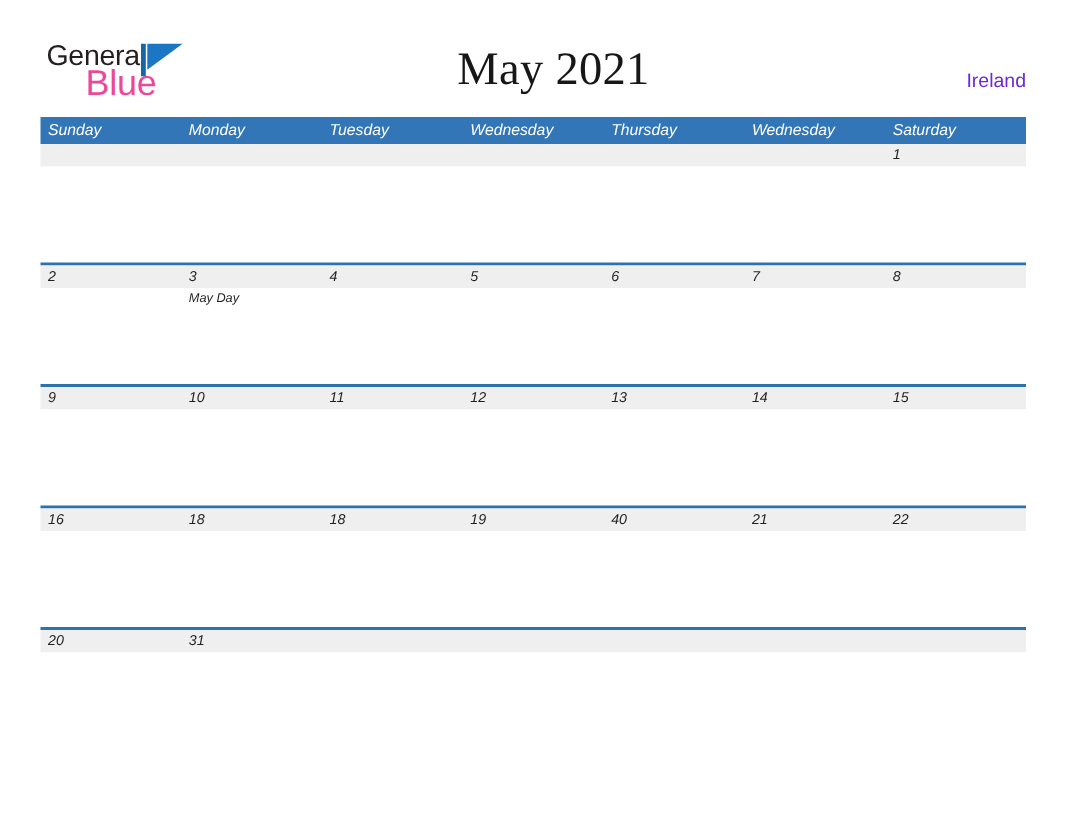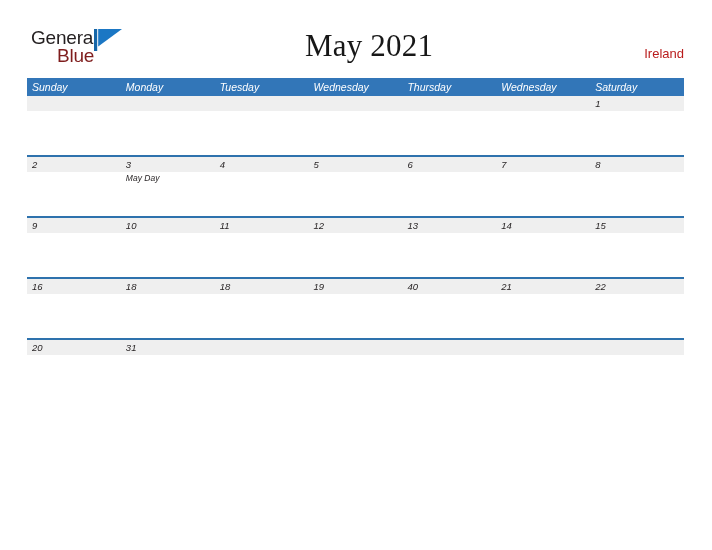--- a/index.html
+++ b/index.html
@@ -47,23 +47,23 @@
     font-size: 19px;
     letter-spacing: -0.2px;
     color: #231f20;
     font-family: "Liberation Sans", sans-serif;
     line-height: 20px;
   }
   .logo-blue {
     position: absolute;
     left: 26px;
     top: 18px;
-    font-size: 19px;
+    font-size: 24px;
     letter-spacing: -0.2px;
-    color: #7f1d1d;
+    color: #ec4899;
     font-family: "Liberation Sans", sans-serif;
     line-height: 20px;
   }
   .logo-mark {
     position: absolute;
     left: 63px;
     top: 1px;
     width: 30px;
     height: 22px;
   }
@@ -79,21 +79,21 @@
     color: #171717;
     letter-spacing: 0.2px;
     font-family: Liberation Serif, serif;
   }
 
   .cal-region {
     position: absolute;
     right: 28px;
     top: 46px;
     font-size: 13px;
-    color: #b91c1c;
+    color: #6d28d9;
     font-family: "Liberation Sans", sans-serif;
   }
 
   
   .grid {
     position: absolute;
     left: 27px;
     top: 78px;
     width: 657px;
     font-style: italic;
@@ -127,21 +127,21 @@
 
   .week-datestrip {
     display: flex;
     width: 657px;
     height: 15px;
     background: #efefef;
   }
   .week-body {
     display: flex;
     width: 657px;
-    height: 44px;
+    height: 64px;
     background: #ffffff;
     justify-content: flex-end;
   }
 
   .daynum {
     flex: 1 1 0;
     font-size: 9.5px;
     line-height: 15px;
     color: #231f20;
     padding-left: 5px;

